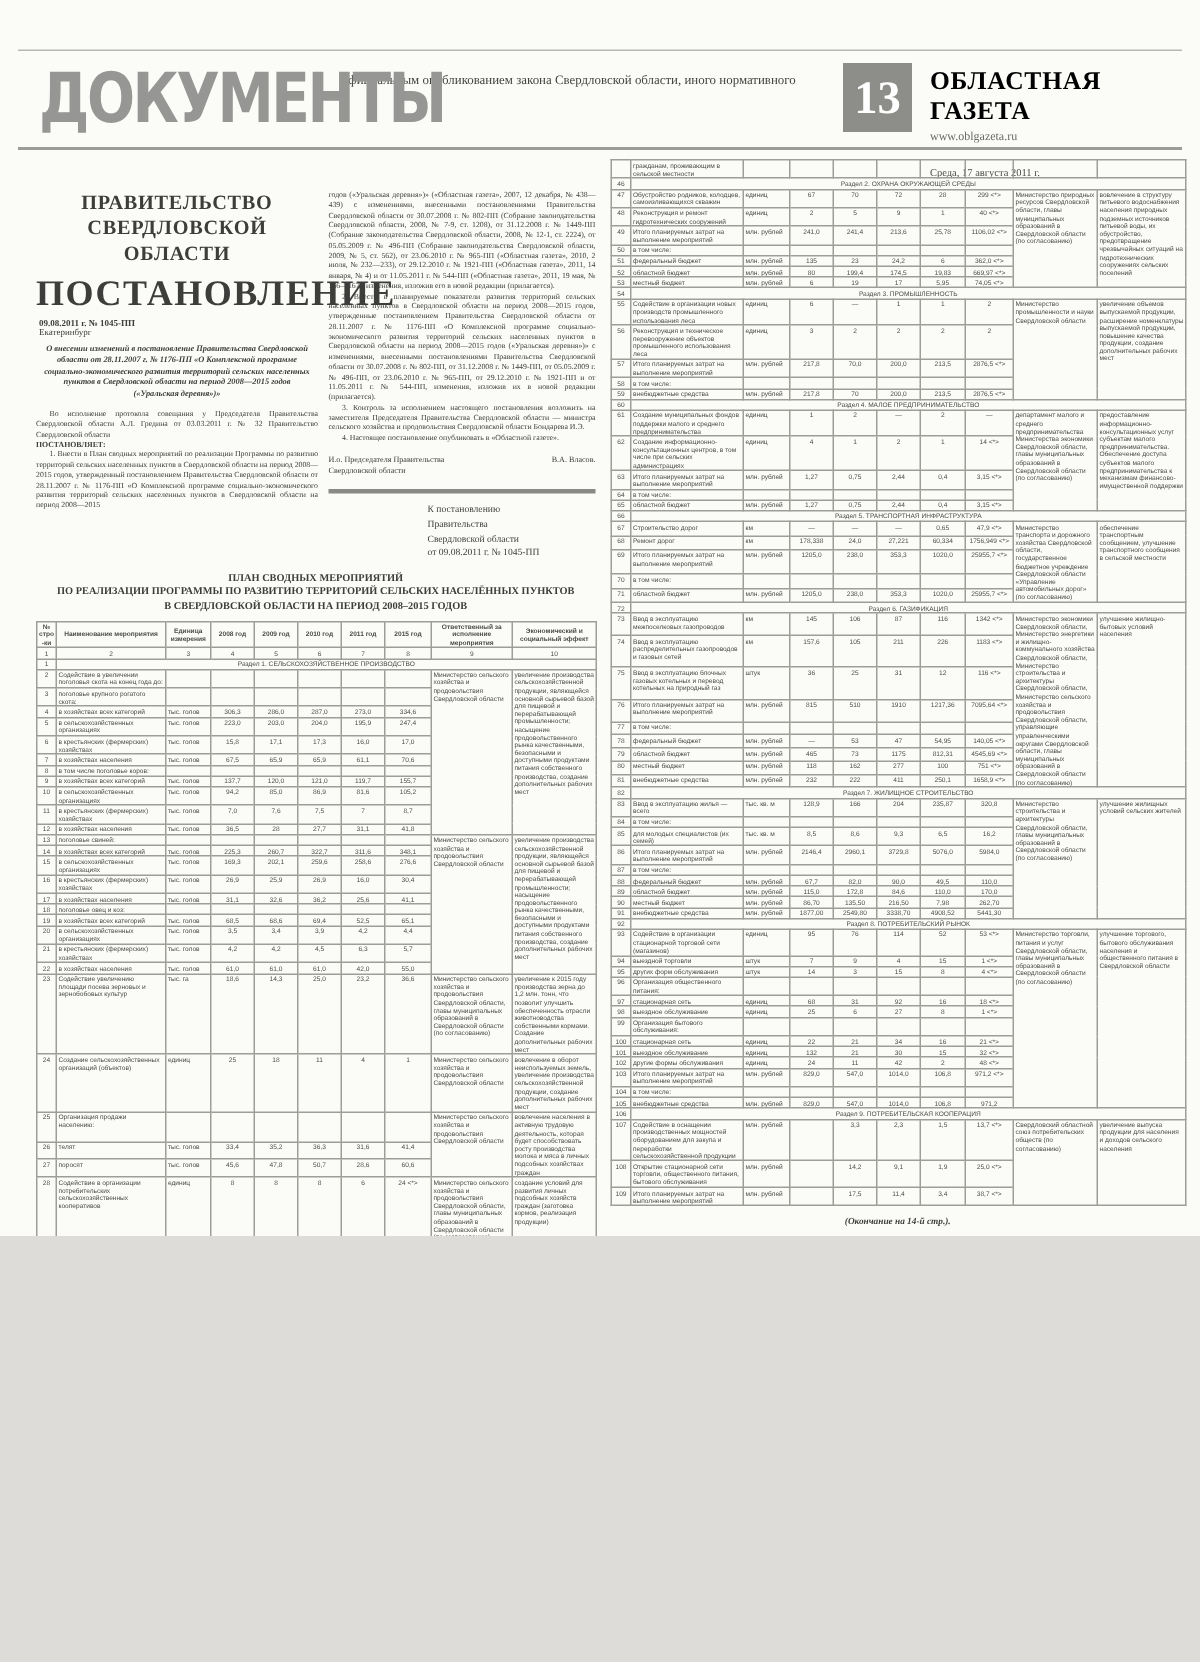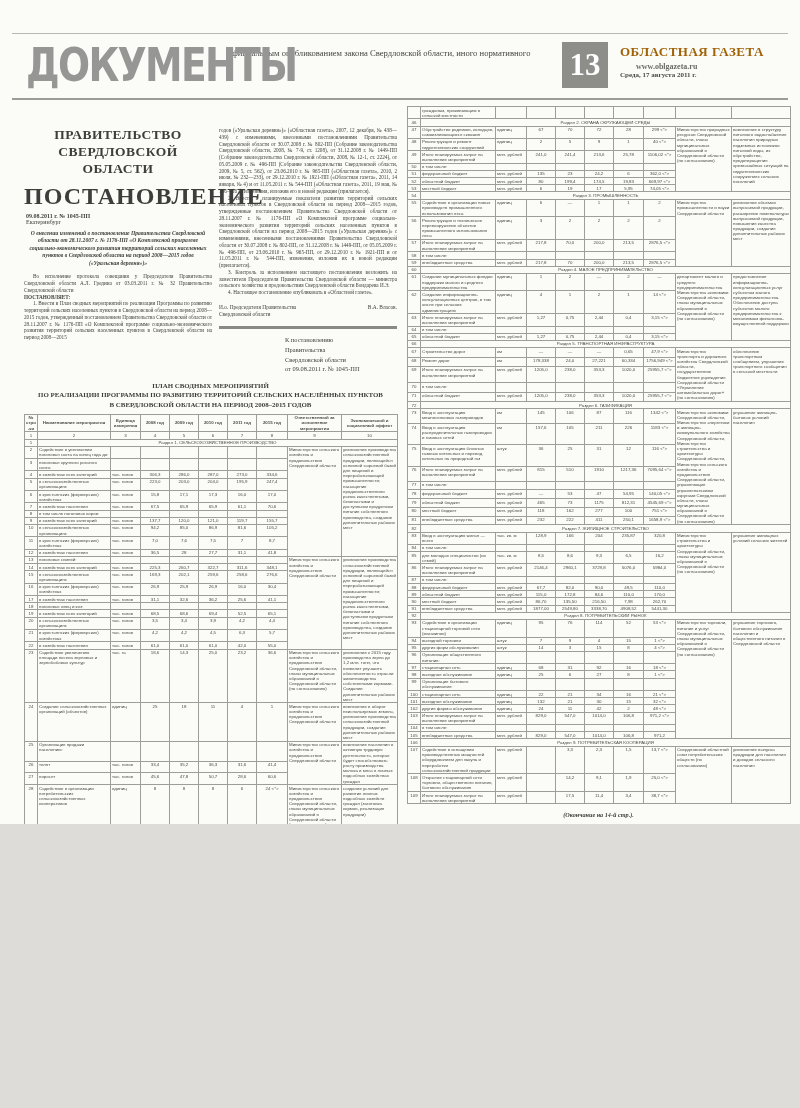--- a/index.html
+++ b/index.html
@@ -7,23 +7,23 @@
         font-family:"Liberation Serif",serif;color:#3d3d3b;}
   .rule-top{position:absolute;top:33px;left:12px;right:12px;border-top:1px solid #b8b8b2;}
   .rule-mast{position:absolute;top:98px;left:12px;right:12px;border-top:2.5px solid #9b9b97;}
   .masthead{position:absolute;top:38px;left:26px;right:14px;height:58px;display:flex;align-items:flex-start;}
   .doc-title{font-family:"DejaVu Sans",sans-serif;font-weight:bold;font-size:46px;line-height:54px;
              color:#969694;letter-spacing:-2px;transform:scaleX(.82);transform-origin:left top;white-space:nowrap;width:200px;flex:0 0 200px;}
   .legal{flex:0 0 308px;margin-left:0;padding-top:9px;font-size:8.6px;font-weight:normal;line-height:1.4;color:#44443f;}
   .pagenum{flex:0 0 46px;height:46px;margin-left:28px;margin-top:4px;background:#8d8d8a;color:#fff;
            display:flex;align-items:center;justify-content:center;font-size:31px;font-weight:bold;}
   .gazette{margin-left:12px;padding-top:6px;}
-  .gz-name{font-size:13px;font-weight:bold;letter-spacing:.5px;color:#a16207;}
-  .gz-site{font-size:8px;color:#6a6a66;font-weight:bold;margin-top:2px;margin-left:16px;}
-  .gz-date{font-size:7px;font-weight:bold;color:#4a4a46;margin-top:0;}
+  .gz-name{font-size:17px;font-weight:bold;letter-spacing:.5px;color:#000000;}
+  .gz-site{font-size:8px;color:#6a6a66;font-weight:normal;margin-top:2px;}
+  .gz-date{font-size:7px;font-weight:normal;color:#4a4a46;margin-top:16px;}
   .content{position:absolute;top:106px;left:24px;right:10px;display:flex;gap:10px;}
   .half-left{width:373px;flex:0 0 373px;margin-top:19px;}
   .half-right{width:383px;flex:0 0 383px;}
   .intro{display:flex;gap:7px;}
   .icol1{width:188px;flex:0 0 188px;}
   .icol2{width:178px;flex:0 0 178px;padding-top:2px;}
   .auth{font-size:13.5px;font-weight:bold;text-align:center;line-height:1.25;margin-top:2px;letter-spacing:.5px;}
   .ptitle{font-size:24px;font-weight:bold;text-align:center;letter-spacing:1px;margin:5px 0 3px 0;white-space:nowrap;}
   .dnum{font-size:6px;font-weight:bold;margin-left:2px;}
   .dcity{font-size:6px;margin-left:2px;margin-bottom:5px;}

